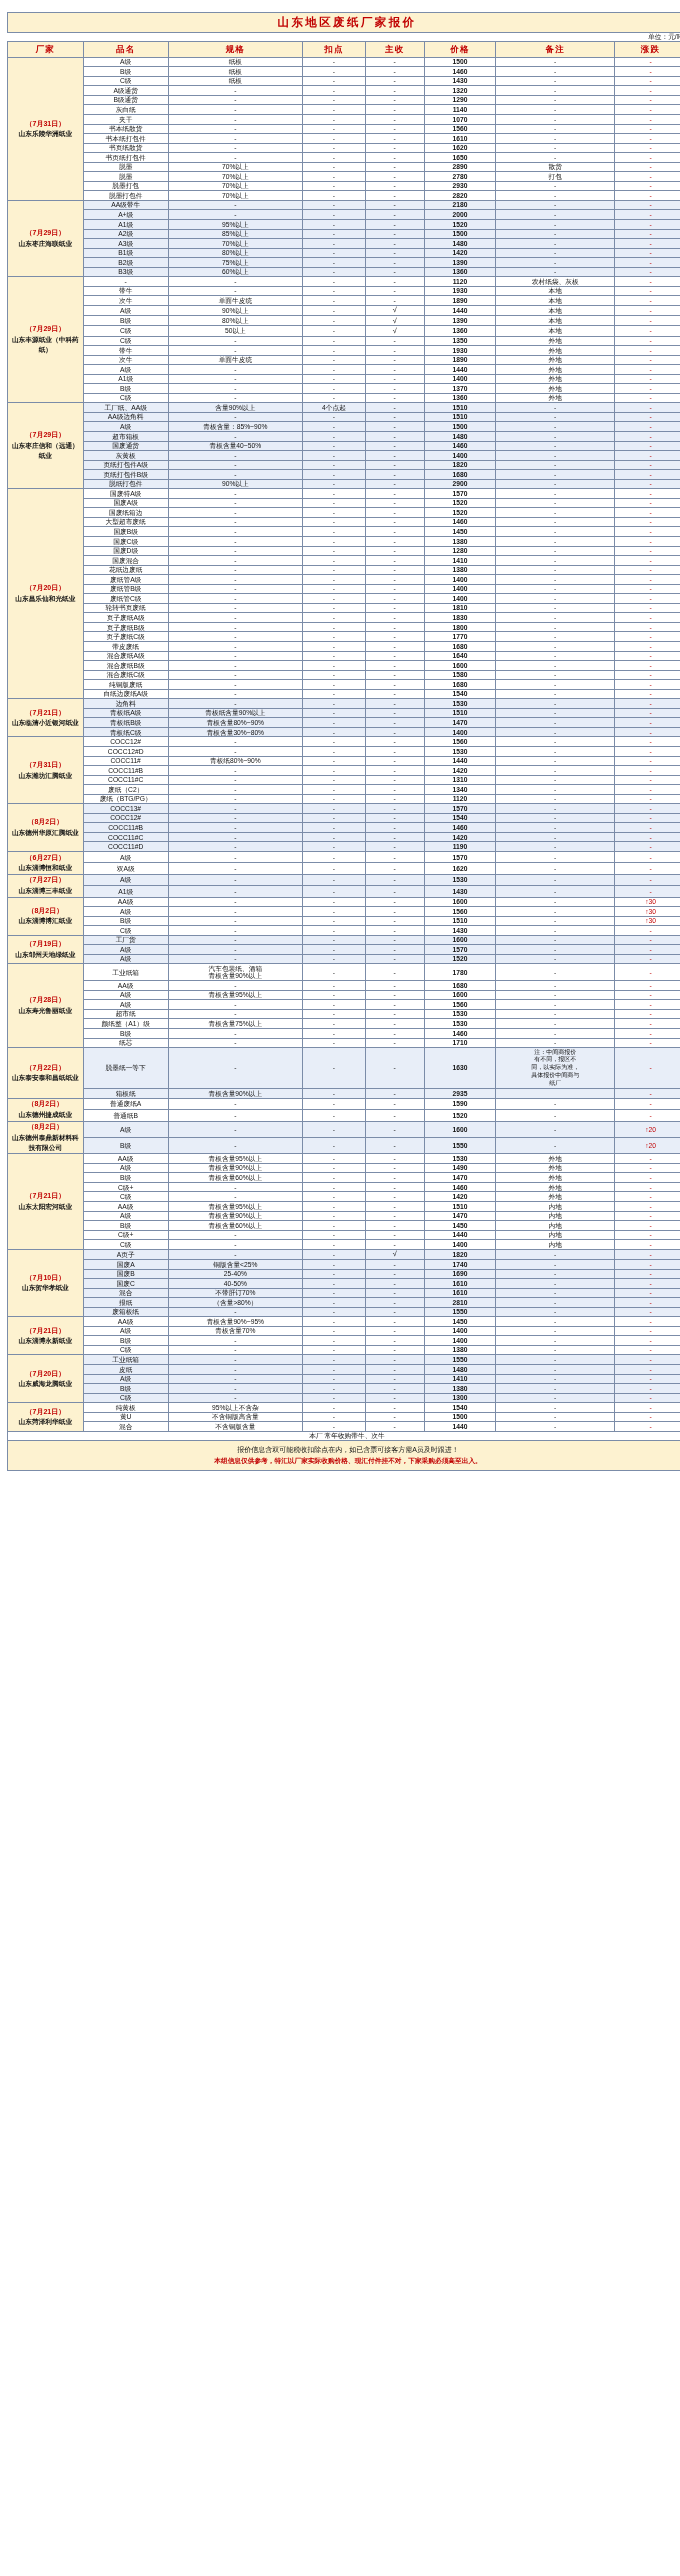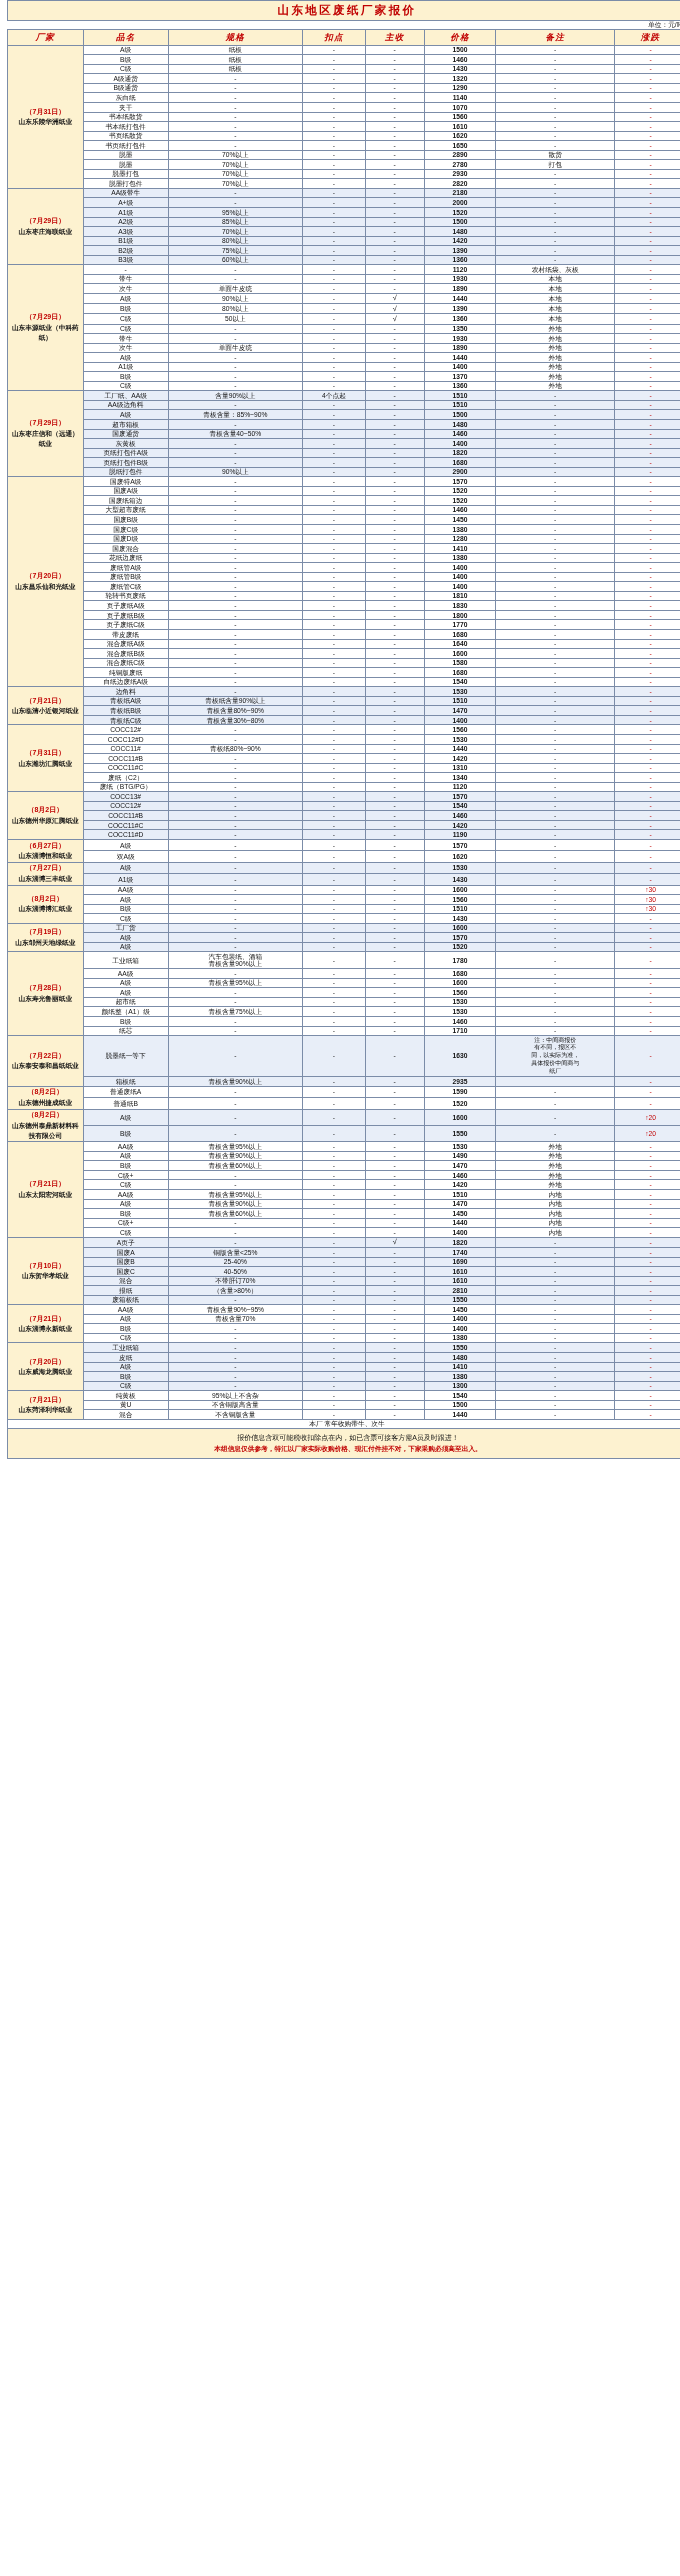--- a/index.html
+++ b/index.html
@@ -1,22 +1,22 @@
 <!DOCTYPE html>
 <html style="font-size:9.7px"><head>
 <meta charset="utf-8">
 <style>
   html,body{margin:0;padding:0;background:#ffffff;}
   body{font-family:"Liberation Sans","DejaVu Sans",sans-serif;}
-  #page{width:666px;margin:0 auto;background:#fff;position:relative;}
+  #page{width:666px;margin:12px auto;background:#fff;position:relative;}
   table{border-collapse:collapse;width:680px;table-layout:fixed;}
   td,th{border:0.6px solid #7b8ca8;font-size:6.7px;line-height:1.1;text-align:center;vertical-align:middle;padding:0.6px 1.2px;color:#111;}
   .title-bar td{background:#fdf2d0;color:#c00000;font-weight:bold;font-size:11.5px;letter-spacing:2.4px;padding:3px 0;border:0.6px solid #7b8ca8;}
   .unit-row td{background:#ffffff;border:none;text-align:right;font-size:6.7px;padding:0.6px 3.6px 0.6px 0;}
-  thead th{background:#fdf2d0;color:#c00000;font-weight:bold;font-size:8.5px;height:13.3px;letter-spacing:1.2px;font-style:italic;}
+  thead th{background:#fdf2d0;color:#c00000;font-weight:bold;font-size:8.5px;height:13.3px;letter-spacing:1.2px;}
   .factory{background:#fdf2d0;font-weight:bold;color:#111;font-size:6.7px;line-height:1.5;width:58px;}
   .factory .date{color:#c00000;display:block;font-size:7px;}
   .factory .nm{display:block;color:#111;font-size:6.7px;}
   .rowA{background:#ffffff;}
   .rowB{background:#e8eef8;}
   .prod{width:65px;}
   .spec{width:103px;}
   .koudian{width:48px;}
   .zhushou{width:45px;}
   .price{width:55px;font-weight:bold;}

